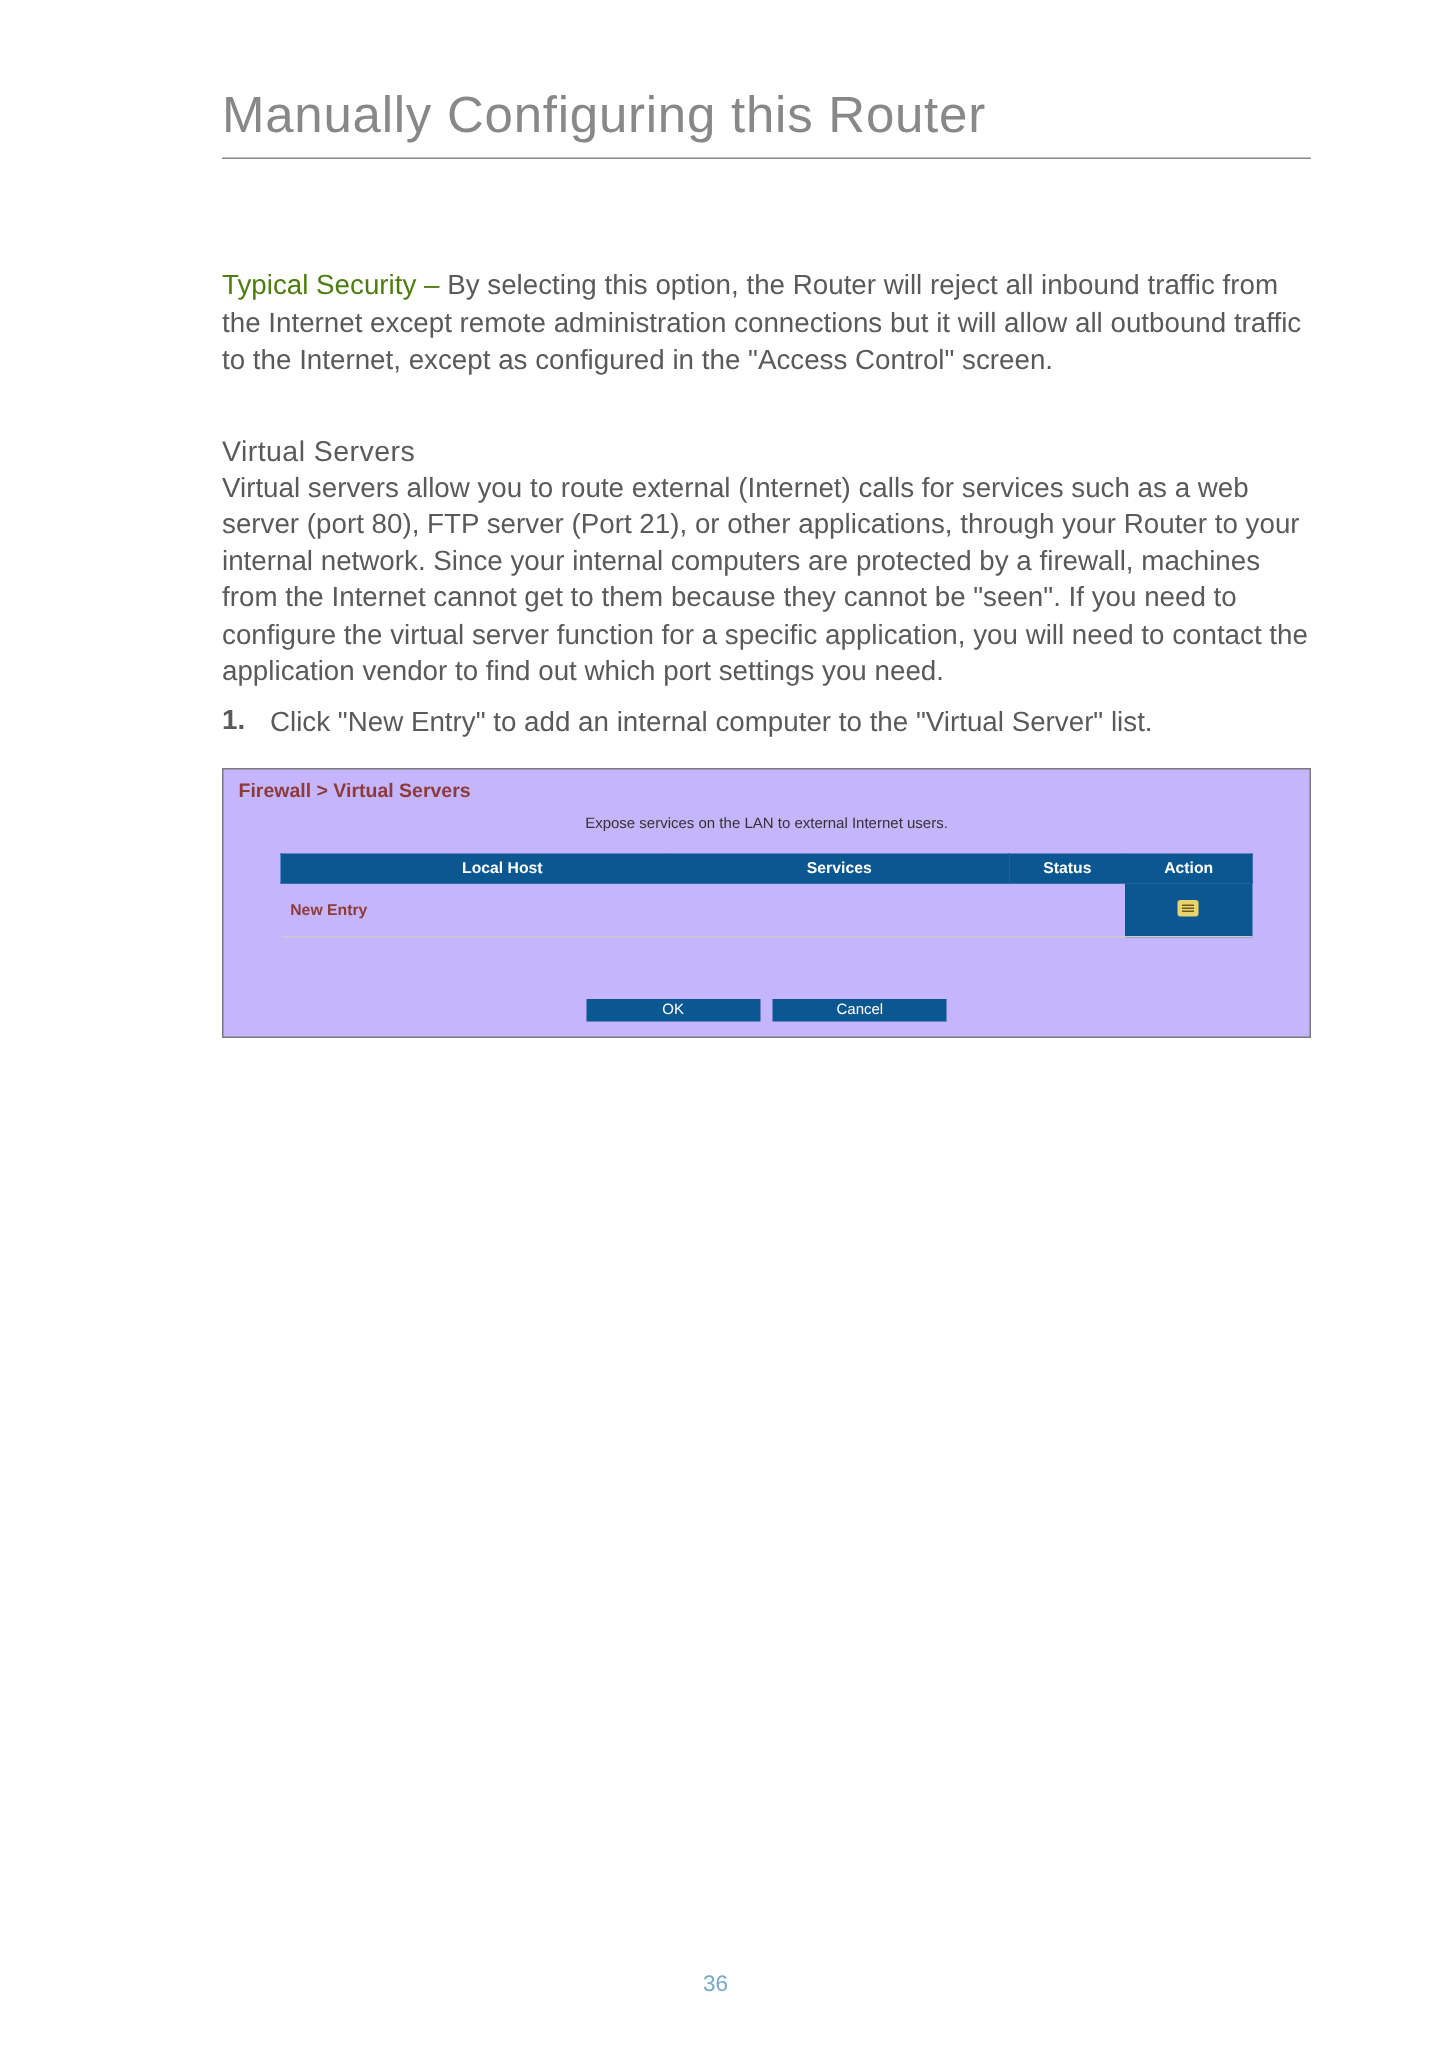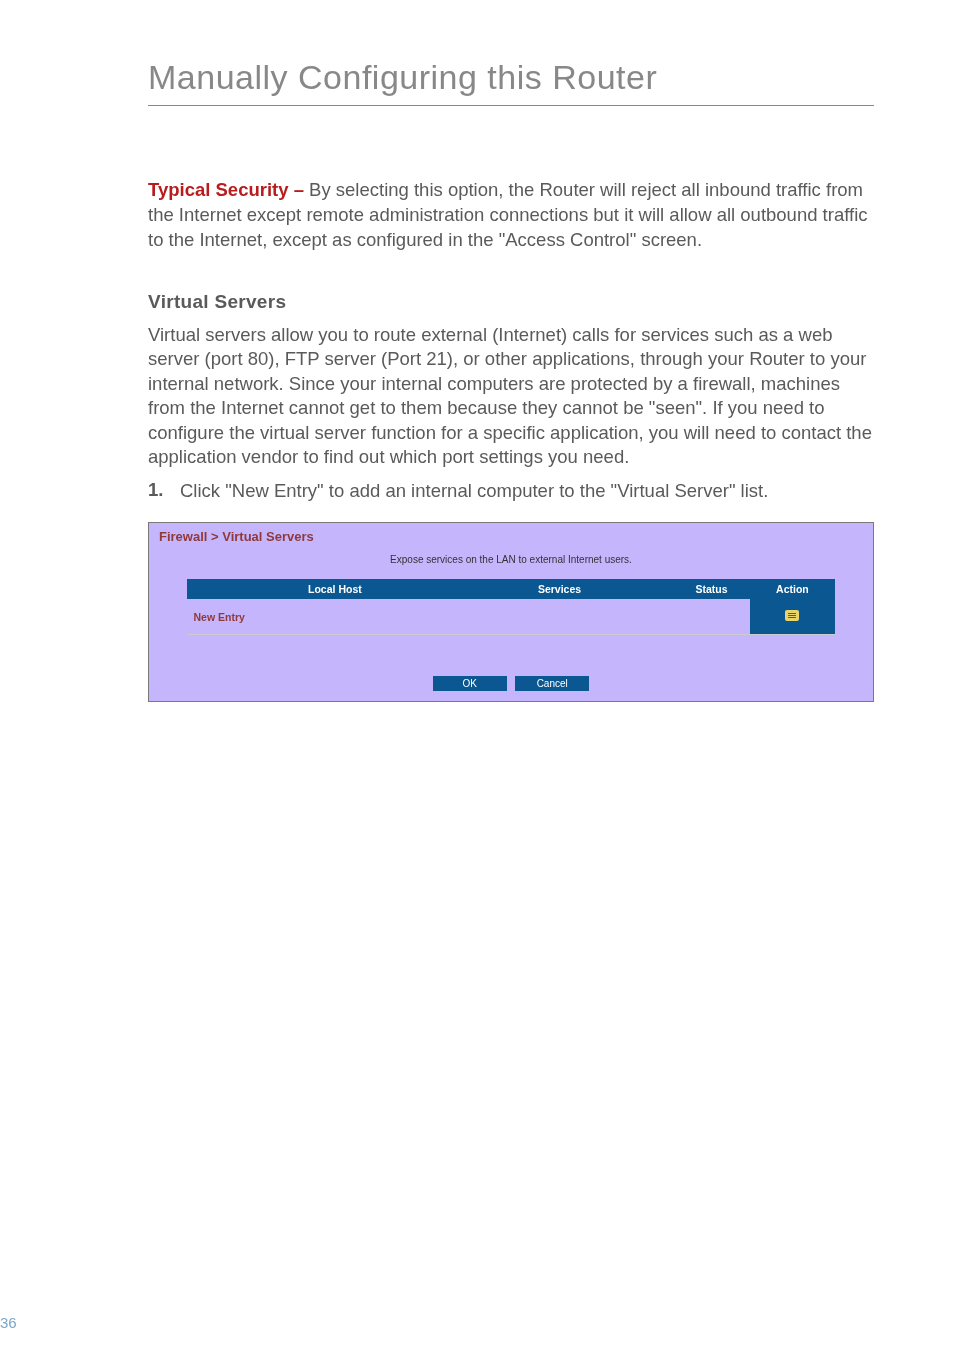--- a/index.html
+++ b/index.html
@@ -29,32 +29,31 @@
       font-family: "Helvetica Neue", Arial, sans-serif;
     }
     .paragraph {
       font-size: 18.5px;
       line-height: 1.35;
       color: #5a5a5a;
       margin-bottom: 38px;
       text-align: left;
     }
     .bold-label {
-      font-weight: bold;
-      color: #b91c1c;
+      font-weight: normal;
+      color: #4d7c0f;
     }
     .paragraph.tight {
       margin-bottom: 10px;
     }
     .section-heading {
       font-size: 19px;
-      font-weight: bold;
+      font-weight: normal;
       color: #5a5a5a;
       margin-top: 34px;
-      margin-bottom: 10px;
       letter-spacing: 0.3px;
     }
     .body-text {
       font-size: 18.5px;
       line-height: 1.32;
       color: #5a5a5a;
       margin-bottom: 10px;
     }
     .list-item {
       display: flex;
@@ -145,31 +144,31 @@
     .button-row {
       text-align: center;
       margin-top: 38px;
     }
     .ui-btn {
       display: inline-block;
       background: #0a5791;
       color: #ffffff;
       font-size: 10px;
       padding: 2px 0;
-      width: 74px;
+      width: 116px;
       margin: 0 2px;
       border: none;
       text-align: center;
     }
     .page-number {
       position: absolute;
       bottom: 32px;
       left: 0;
       width: 100%;
-      text-align: left;
+      text-align: center;
       font-size: 15px;
       color: #7aa8c9;
     }
   </style>
 </head>
 <body>
 
 <div class="page-container">
   <h1 class="main-heading">Manually Configuring this Router</h1>
 

